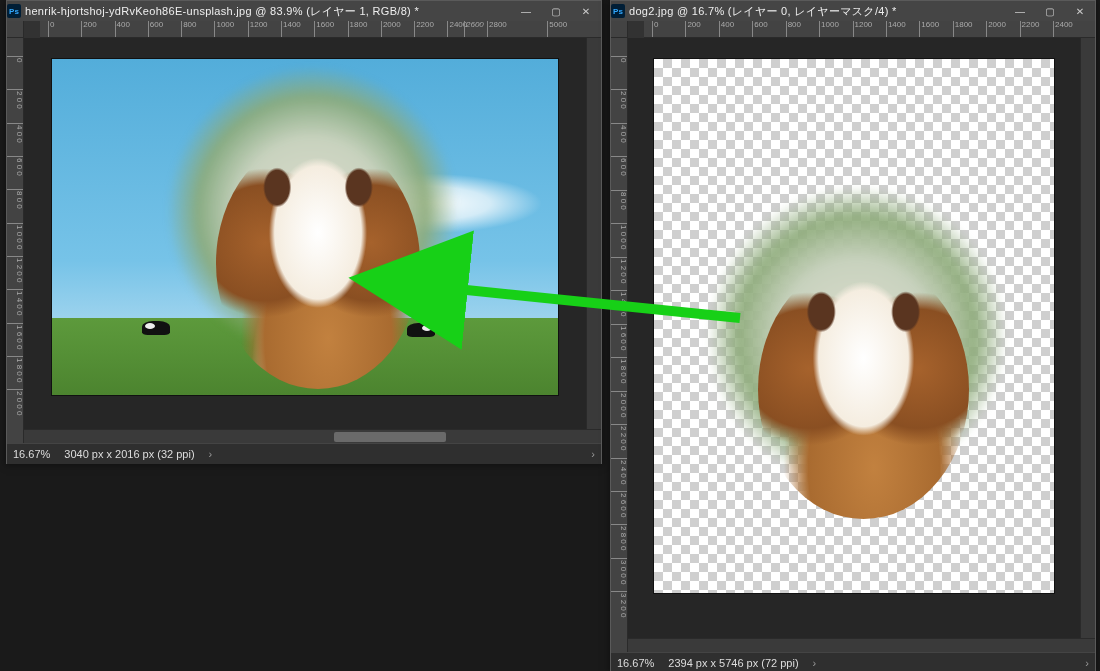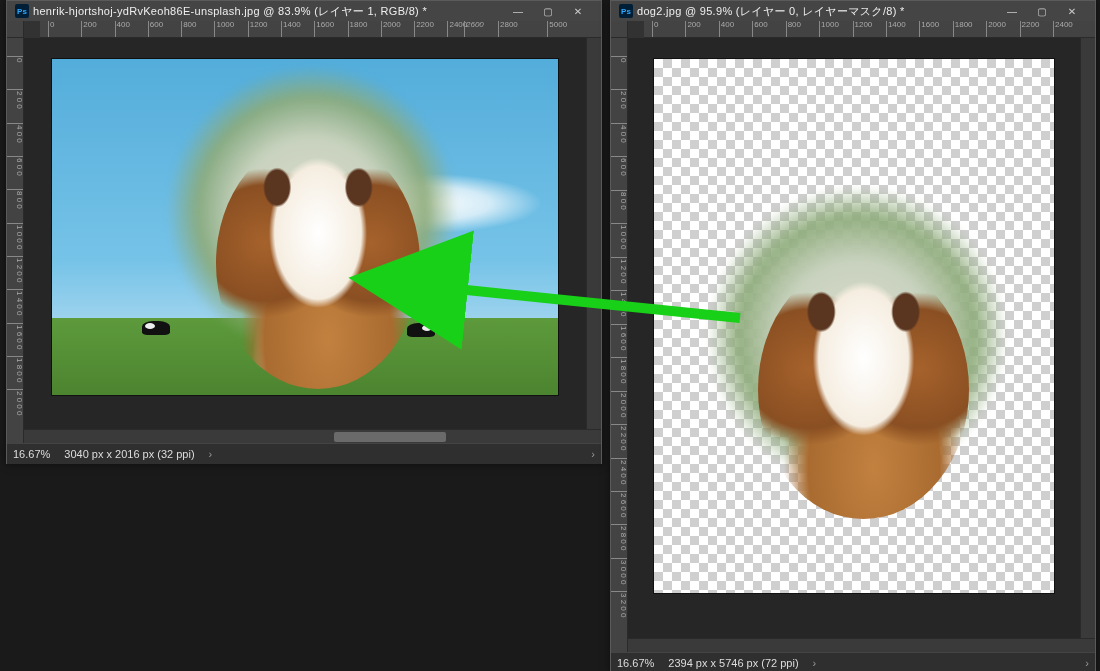--- a/index.html
+++ b/index.html
@@ -1,18 +1,18 @@
 <!DOCTYPE html>
 <html><head>
 <meta charset="utf-8">
 <style>
   html,body{margin:0;padding:0;width:1100px;height:671px;background:#1a1a1a;font-family:"Segoe UI",Meiryo,sans-serif;color:#ccc;font-size:11px;overflow:hidden}
   .desktop{position:relative;width:1100px;height:671px}
   .window{position:absolute;background:#323232;border:1px solid #5a5a5a;box-shadow:0 0 8px rgba(0,0,0,.5)}
-  .titlebar{height:20px;background:#454545;display:flex;align-items:center;padding:0 8px;gap:4px}
+  .titlebar{height:20px;background:#454545;display:flex;align-items:center;padding:0 0;gap:4px}
   .ps-icon{width:14px;height:14px;background:#001e36;color:#31a8ff;font-size:8px;font-weight:bold;display:flex;align-items:center;justify-content:center;border-radius:2px}
   .title-text{flex:1;font-size:11px;color:#eee;white-space:nowrap;overflow:hidden;text-overflow:ellipsis;letter-spacing:.3px}
   .win-btns{display:flex;gap:0}
   .win-btn{width:30px;height:20px;display:flex;align-items:center;justify-content:center;color:#ccc;font-size:10px}
   .ruler-h{height:16px;background:#434343;border-bottom:1px solid #2a2a2a;position:relative;overflow:hidden;margin-left:16px}
   .ruler-h .tick{position:absolute;top:0;height:16px;color:#aaa;font-size:8px;border-left:1px solid #888;padding-left:1px;line-height:8px}
   .ruler-v{width:16px;background:#434343;border-right:1px solid #2a2a2a;position:relative;overflow:hidden}
   .ruler-v .tick{position:absolute;left:0;width:16px;color:#aaa;font-size:8px;border-top:1px solid #888;writing-mode:vertical-rl;line-height:8px;padding-top:1px}
   .ruler-corner{width:16px;height:16px;background:#434343;border-right:1px solid #2a2a2a;border-bottom:1px solid #2a2a2a}
   .doc-area{display:flex;height:calc(100% - 20px - 20px)}
@@ -126,21 +126,21 @@
             <div class="tick" style="left: 141.158px;">800</div>
             <div class="tick" style="left: 174.447px;">1000</div>
             <div class="tick" style="left: 207.737px;">1200</div>
             <div class="tick" style="left: 241.026px;">1400</div>
             <div class="tick" style="left: 274.316px;">1600</div>
             <div class="tick" style="left: 307.605px;">1800</div>
             <div class="tick" style="left: 340.895px;">2000</div>
             <div class="tick" style="left: 374.184px;">2200</div>
             <div class="tick" style="left: 407.474px;">2400</div>
             <div class="tick" style="left: 424px; font-style: italic;">2600</div>
-            <div class="tick" style="left: 458px;">2800</div>
+            <div class="tick" style="left: 447px;">2800</div>
             <div class="tick" style="left: 507.342px;">5000</div>
           </div>
         <div class="canvas-row">
           <div class="canvas">
             <div class="photo" style="width:506px;height:336px">
               <div class="sky"></div>
               <div class="cloud"></div>
               <div class="grass"></div>
               <div class="cow" style="left:90px;bottom:60px"></div>
               <div class="cow" style="left:355px;bottom:58px;transform:scaleX(-1)"></div>
@@ -166,21 +166,21 @@
       <span>16.67%</span>
       <span>3040 px x 2016 px (32 ppi)</span>
       <span class="status-chevron">›</span>
       <span class="status-chevron" style="margin-left:auto">›</span>
     </div>
   </div>
 
   <div class="window" style="left:610px;top:0;width:484px;height:671px">
     <div class="titlebar">
       <div class="ps-icon">Ps</div>
-      <div class="title-text">dog2.jpg @ 95.9% (レイヤー 0, レイヤーマスク/8) *</div>
+      <div class="title-text">dog2.jpg @ 16.7% (レイヤー 0, レイヤーマスク/4) *</div>
       <div class="win-btns">
         <div class="win-btn">
             <span>—</span>
           </div>
         <div class="win-btn">
             <span>▢</span>
           </div>
         <div class="win-btn">
             <span>✕</span>
           </div>

